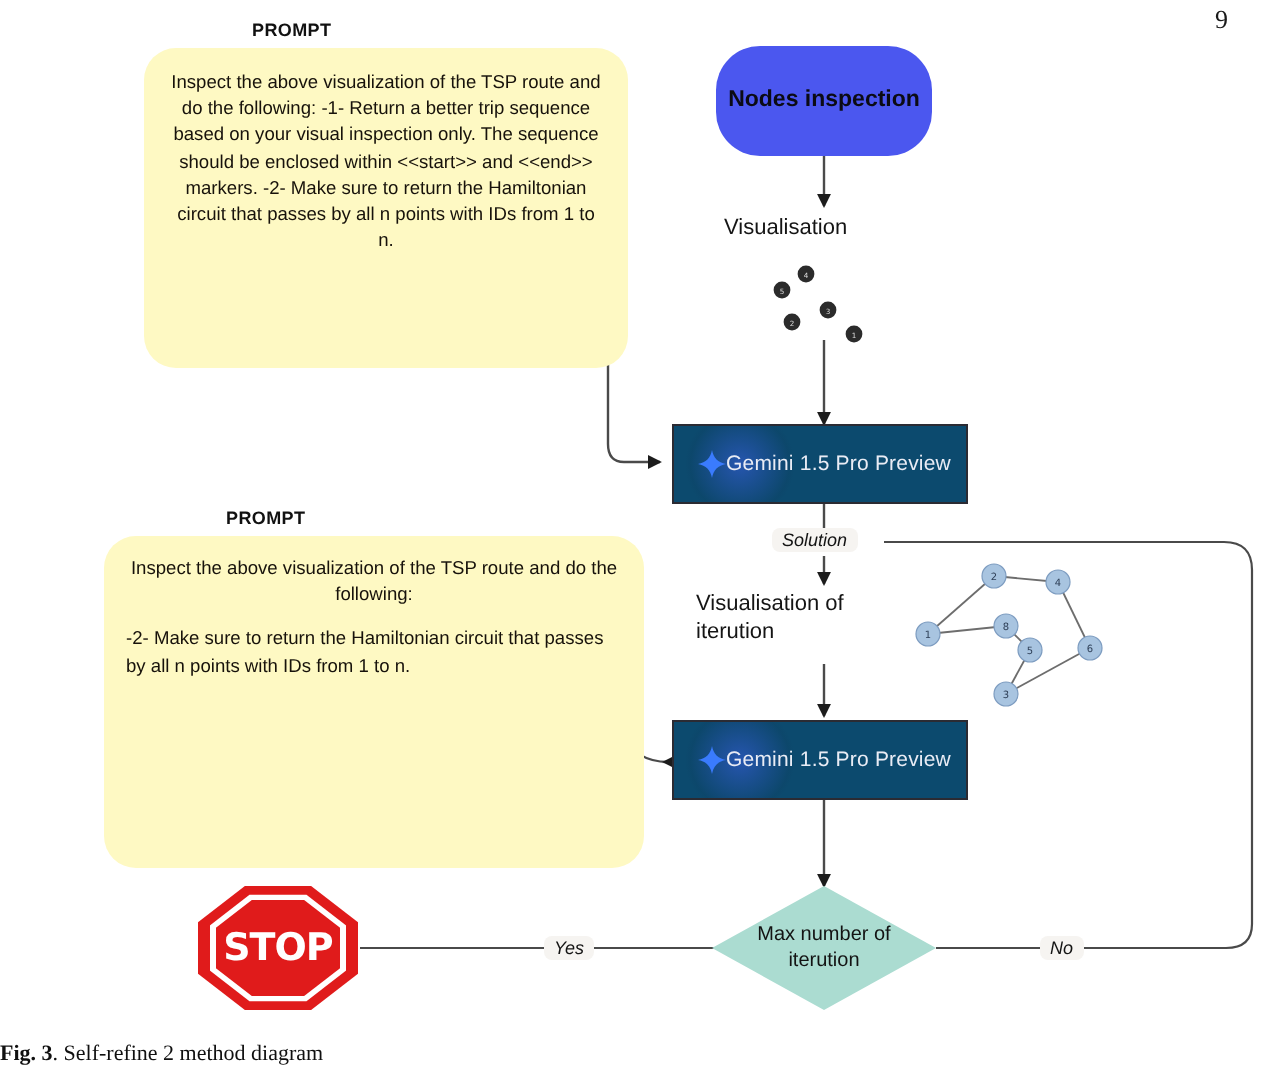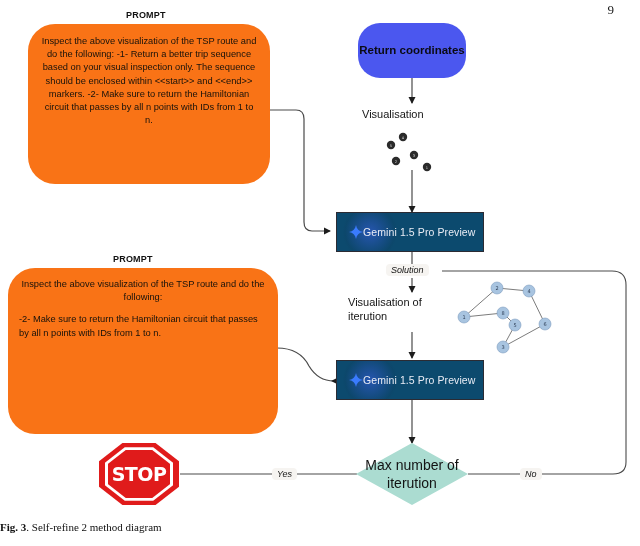--- a/index.html
+++ b/index.html
@@ -42,26 +42,27 @@
     font-size: 9px;
     font-weight: bold;
     color: #111111;
     letter-spacing: 0.2px;
     white-space: nowrap;
   }
 
   
   .prompt-box {
     position: absolute;
-    background: #f97316;
-    border-radius: 27px;
+    background: #fef9c3;
+    border-radius: 16px;
     box-sizing: border-box;
     color: #17120b;
     font-size: 9.3px;
     line-height: 1.42;
+    margin-left: 44px;
   }
   .prompt-box.centered {
     text-align: center;
     padding: 11px 12px;
   }
   .prompt-box.left-aligned {
     text-align: left;
     padding: 10px 11px;
   }
   .prompt-box p { margin: 0; }
@@ -148,21 +149,21 @@
   }
   .decision .diamond-shape {
     position: absolute;
     left: 0; top: 0;
     width: 100%; height: 100%;
     background: #abdcd1;
     clip-path: polygon(50% 0%, 100% 50%, 50% 100%, 0% 50%);
   }
   .decision .decision-text {
     position: relative;
-    font-size: 14px;
+    font-size: 10px;
     color: #131313;
     text-align: center;
     line-height: 1.3;
     white-space: pre-line;
   }
 
   
   .stop-sign {
     position: absolute;
     display: flex;
@@ -292,21 +293,21 @@
     <p>Inspect the above visualization of the TSP route and do the following: -1- Return a better trip sequence based on your visual inspection only. The sequence should be enclosed within &lt;&lt;start&gt;&gt; and &lt;&lt;end&gt;&gt; markers. -2- Make sure to return the Hamiltonian circuit that passes by all n points with IDs from 1 to n.</p>
   </div>
 
   <div class="prompt-heading" style="left:113px; top:254px;">PROMPT</div>
   <div class="prompt-box left-aligned" style="left:8px; top:268px; width:270px; height:166px;">
     <p style="text-align:center;">Inspect the above visualization of the TSP route and do the following:</p>
     <p>-2- Make sure to return the Hamiltonian circuit that passes by all n points with IDs from 1 to n.</p>
   </div>
 
   <div class="start-node" style="left:358px; top:23px; width:108px; height:55px;">
-    <span>Return coordinates</span>
+    <span>Nodes inspection</span>
   </div>
 
   <div class="step-label" style="left:362px; top:108px; width:100px;">Visualisation</div>
 
   <div class="model-box" style="left:336px; top:212px; width:148px; height:40px;">
     <span class="glow"></span>
     <span class="sparkle">
       <svg width="14" height="14" viewBox="0 0 14 14">
         <path d="M7 0 C7.7 4 10 6.3 14 7 C10 7.7 7.7 10 7 14 C6.3 10 4 7.7 0 7 C4 6.3 6.3 4 7 0 Z" fill="#3a7bfd"></path>
       </svg>

